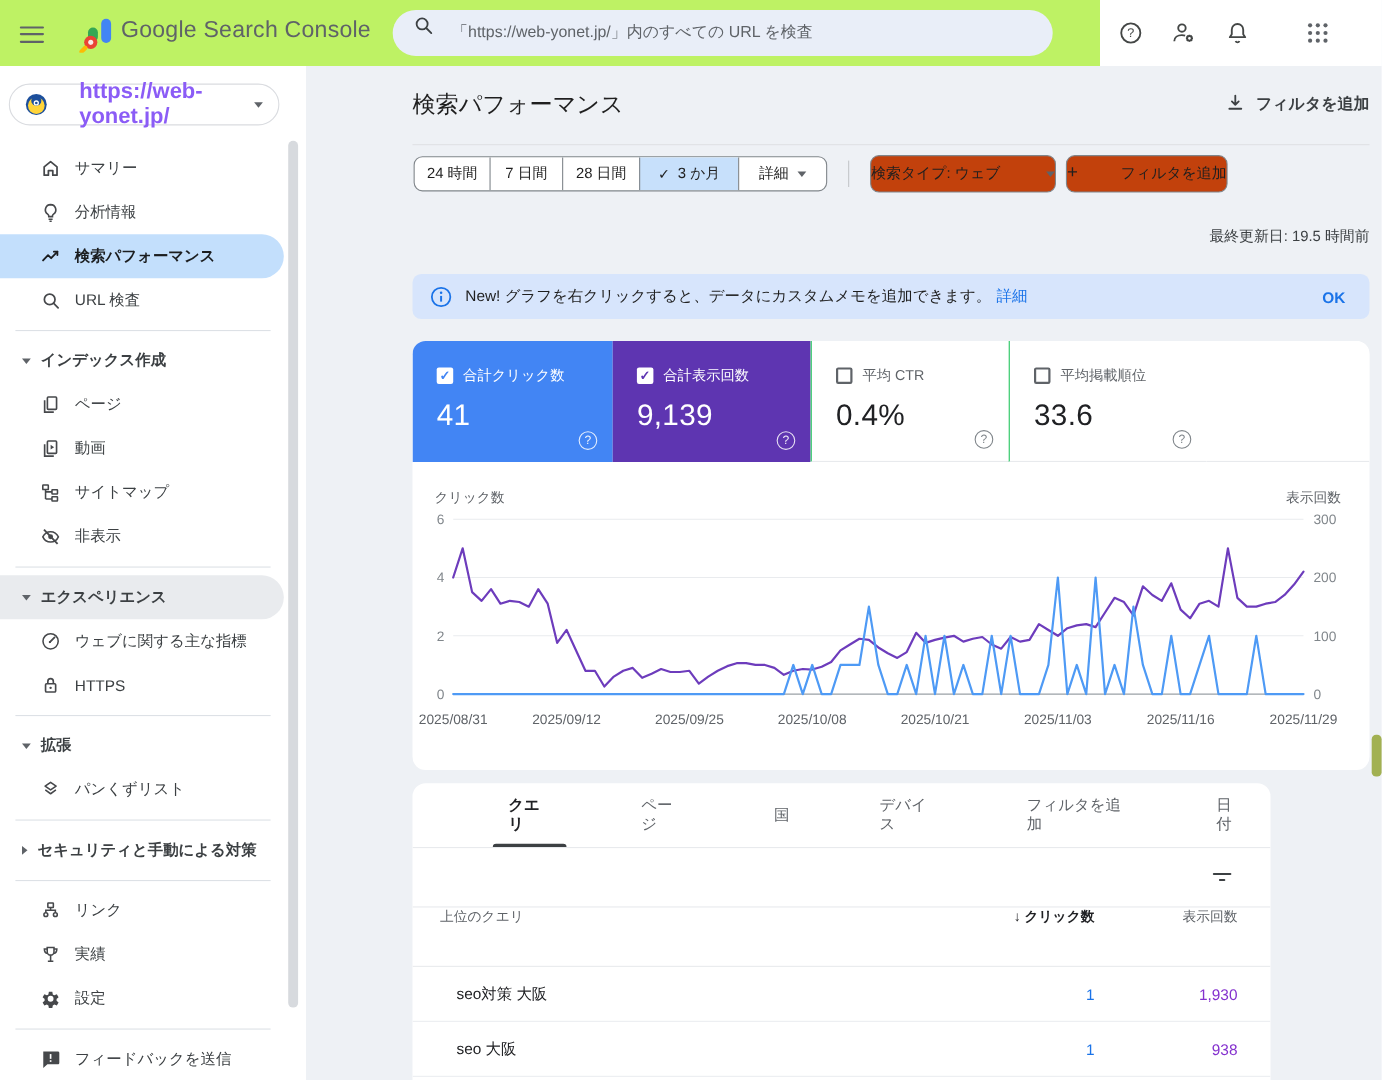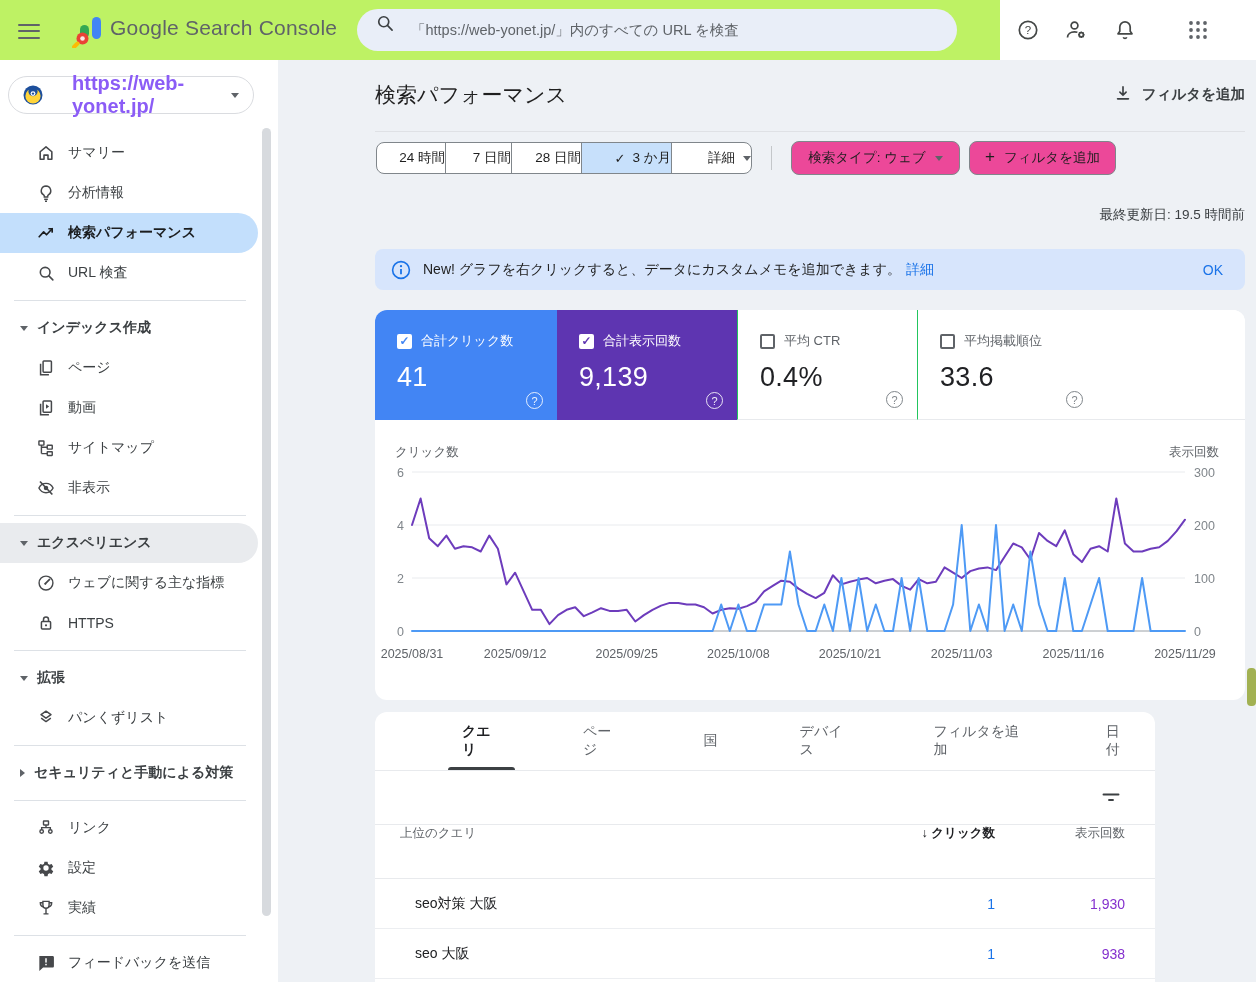--- a/index.html
+++ b/index.html
@@ -44,37 +44,37 @@
   
   #main { position:absolute; left:278px; top:60px; width:978px; height:922px; background:#eef1f5; }
   #page-title { position:absolute; left:97px; top:21px; font-size:21px; color:#1f1f1f; }
   #export-btn { position:absolute; right:11px; top:24px; display:flex; align-items:center; gap:9px;
     font-size:14.5px; font-weight:bold; color:#3c4043; cursor:pointer; }
   #title-divider { position:absolute; left:97px; top:71px; width:870px; height:1px; background:#dfe1e5; }
 
   
   #range-group { position:absolute; left:98px; top:82px; height:32px; display:flex; border:1px solid #80868b;
     border-radius:8px; overflow:hidden; background:#fff; }
-  .range-seg { display:flex; align-items:center; justify-content:flex-end; font-size:13.5px; color:#1f1f1f;
+  .range-seg { display:flex; align-items:center; justify-content:center; font-size:13.5px; color:#1f1f1f;
     border-left:1px solid #80868b; cursor:pointer; font-weight:500; }
   .range-seg:first-child { border-left:none; }
   .range-seg.sel { background:#c7e0fb; }
   .range-seg .chk { margin-right:7px; font-size:13px; color:#1f1f1f; }
   #chips-vsep { position:absolute; left:493px; top:86px; width:1px; height:24px; background:#c4c7ca; }
-  .chip { position:absolute; top:81px; height:34px; border:1px solid #80868b; border-radius:8px; background:#ec4899;
-    display:flex; align-items:center; justify-content:center; font-size:13.5px; color:#1f1f1f; gap:9px;
+  .chip { position:absolute; top:81px; height:34px; border:1px solid #80868b; border-radius:8px; background:#c2410c;
+    display:flex; align-items:center; justify-content:space-between; font-size:13.5px; color:#1f1f1f; gap:9px;
     cursor:pointer; font-weight:500; }
   #last-updated { position:absolute; right:11px; top:146px; font-size:13.5px; color:#3c4043; }
 
   
   #banner { position:absolute; left:97px; top:189px; width:870px; height:41px; background:#d7e5fc;
     border-radius:8px; display:flex; align-items:center; padding:0 22px 0 16px; }
   #banner .txt { font-size:14px; color:#1f1f1f; margin-left:12px; }
   #banner .lnk { font-size:14px; color:#1a73e8; margin-left:5px; cursor:pointer; }
-  #banner .ok { margin-left:auto; font-size:14px; font-weight:normal; color:#1a73e8; cursor:pointer; }
+  #banner .ok { margin-left:auto; font-size:14px; font-weight:bold; color:#1a73e8; cursor:pointer; }
 
   
   #perf-card { position:absolute; left:97px; top:250px; width:870px; height:390px; background:#fff;
     border-radius:12px; overflow:hidden; }
   #metric-row { display:flex; height:110px; }
   .metric-card { position:relative; padding:22px 0 0 22px; cursor:pointer; }
   .metric-card.white { border-left:1px solid #22c55e; border-bottom:1px solid #e8eaed; background:#fff; }
   .metric-card .toplab { display:flex; align-items:center; gap:9px; font-size:13px; font-weight:500; }
   .metric-card.colored .toplab { color:#fff; }
   .metric-card.white .toplab { color:#5f6368; }
@@ -310,32 +310,32 @@
     <div class="nav-item">
       <svg class="icon" viewBox="0 0 24 24" fill="none" stroke="#46484b" stroke-width="1.7">
           <rect x="9" y="3.5" width="6" height="4.8" rx=".5"></rect>
           <path d="M12 8.3v3.2M12 11.5H6.8V14M12 11.5h5.2V14"></path>
           <circle cx="6.8" cy="16.2" r="2.1"></circle>
           <circle cx="17.2" cy="16.2" r="2.1"></circle>
         </svg>
       <span class="lbl">リンク</span>
     </div>
     <div class="nav-item">
-      <svg class="icon" viewBox="0 0 24 24">
-          <path fill-rule="evenodd" fill="#46484b" d="M13.9 22h-3.8l-.5-2.8a7.2 7.2 0 0 1-1.7-1l-2.7 1.1-1.9-3.3 2.2-1.8a7.3 7.3 0 0 1 0-2l-2.2-1.8 1.9-3.3 2.7 1.1a7.2 7.2 0 0 1 1.7-1l.5-2.8h3.8l.5 2.8a7.2 7.2 0 0 1 1.7 1l2.7-1.1 1.9 3.3-2.2 1.8a7.3 7.3 0 0 1 0 2l2.2 1.8-1.9 3.3-2.7-1.1a7.2 7.2 0 0 1-1.7 1zM12 15.2a3.2 3.2 0 1 0 0-6.4 3.2 3.2 0 0 0 0 6.4z"></path>
-        </svg>
-      <span class="lbl">設定</span>
-    </div>
-    <div class="nav-item">
       <svg class="icon" viewBox="0 0 24 24" fill="none" stroke="#46484b" stroke-width="1.7">
           <path d="M8.3 4h7.4v4.6a3.7 3.7 0 0 1-7.4 0z"></path>
           <path d="M8.3 5.6H5.2c0 3 1.4 4.6 3.4 4.9M15.7 5.6h3.1c0 3-1.4 4.6-3.4 4.9"></path>
           <path d="M12 12.3v3M9 19h6M12 15.3V19"></path>
         </svg>
       <span class="lbl">実績</span>
+    </div>
+    <div class="nav-item">
+      <svg class="icon" viewBox="0 0 24 24">
+          <path fill-rule="evenodd" fill="#46484b" d="M13.9 22h-3.8l-.5-2.8a7.2 7.2 0 0 1-1.7-1l-2.7 1.1-1.9-3.3 2.2-1.8a7.3 7.3 0 0 1 0-2l-2.2-1.8 1.9-3.3 2.7 1.1a7.2 7.2 0 0 1 1.7-1l.5-2.8h3.8l.5 2.8a7.2 7.2 0 0 1 1.7 1l2.7-1.1 1.9 3.3-2.2 1.8a7.3 7.3 0 0 1 0 2l2.2 1.8-1.9 3.3-2.7-1.1a7.2 7.2 0 0 1-1.7 1zM12 15.2a3.2 3.2 0 1 0 0-6.4 3.2 3.2 0 0 0 0 6.4z"></path>
+        </svg>
+      <span class="lbl">設定</span>
     </div>
 
     <div class="nav-divider"></div>
 
     <div class="nav-item">
       <svg class="icon" viewBox="0 0 24 24">
           <path fill="#46484b" d="M4 3.5h16c.8 0 1.5.7 1.5 1.5v11c0 .8-.7 1.5-1.5 1.5H8.5L4 21.5z"></path>
           <rect x="11.1" y="6.3" width="1.8" height="5.2" fill="#fff"></rect>
           <rect x="11.1" y="13" width="1.8" height="1.8" fill="#fff"></rect>
         </svg>

